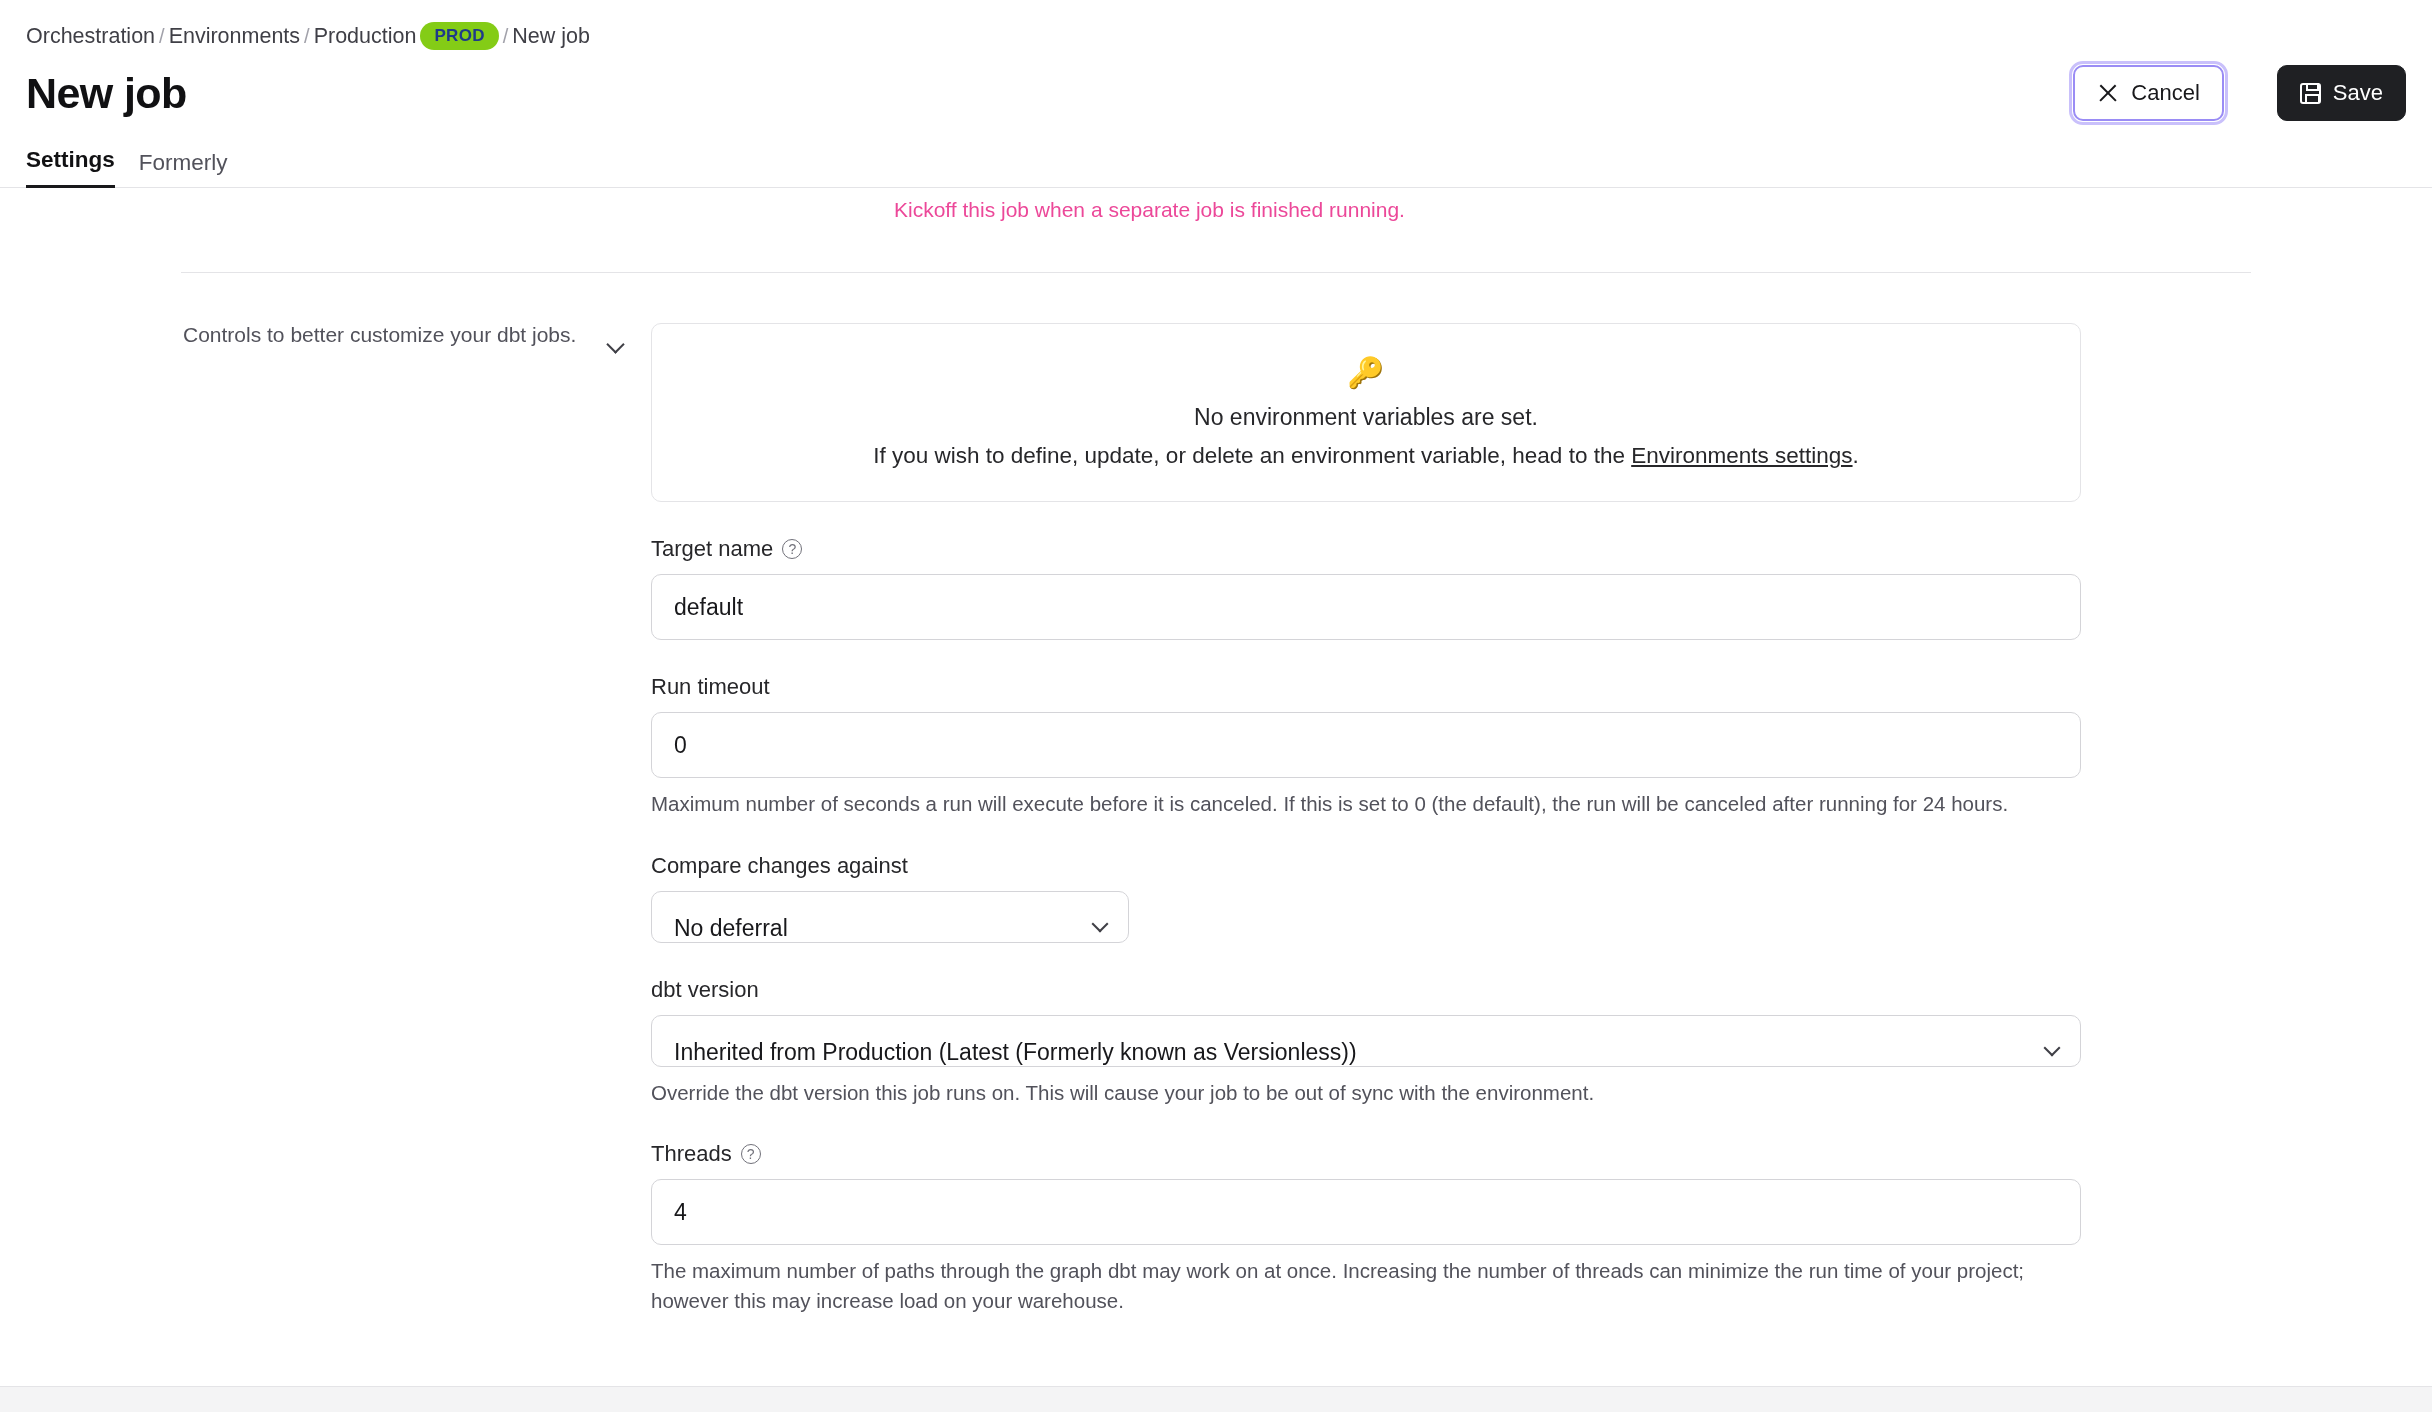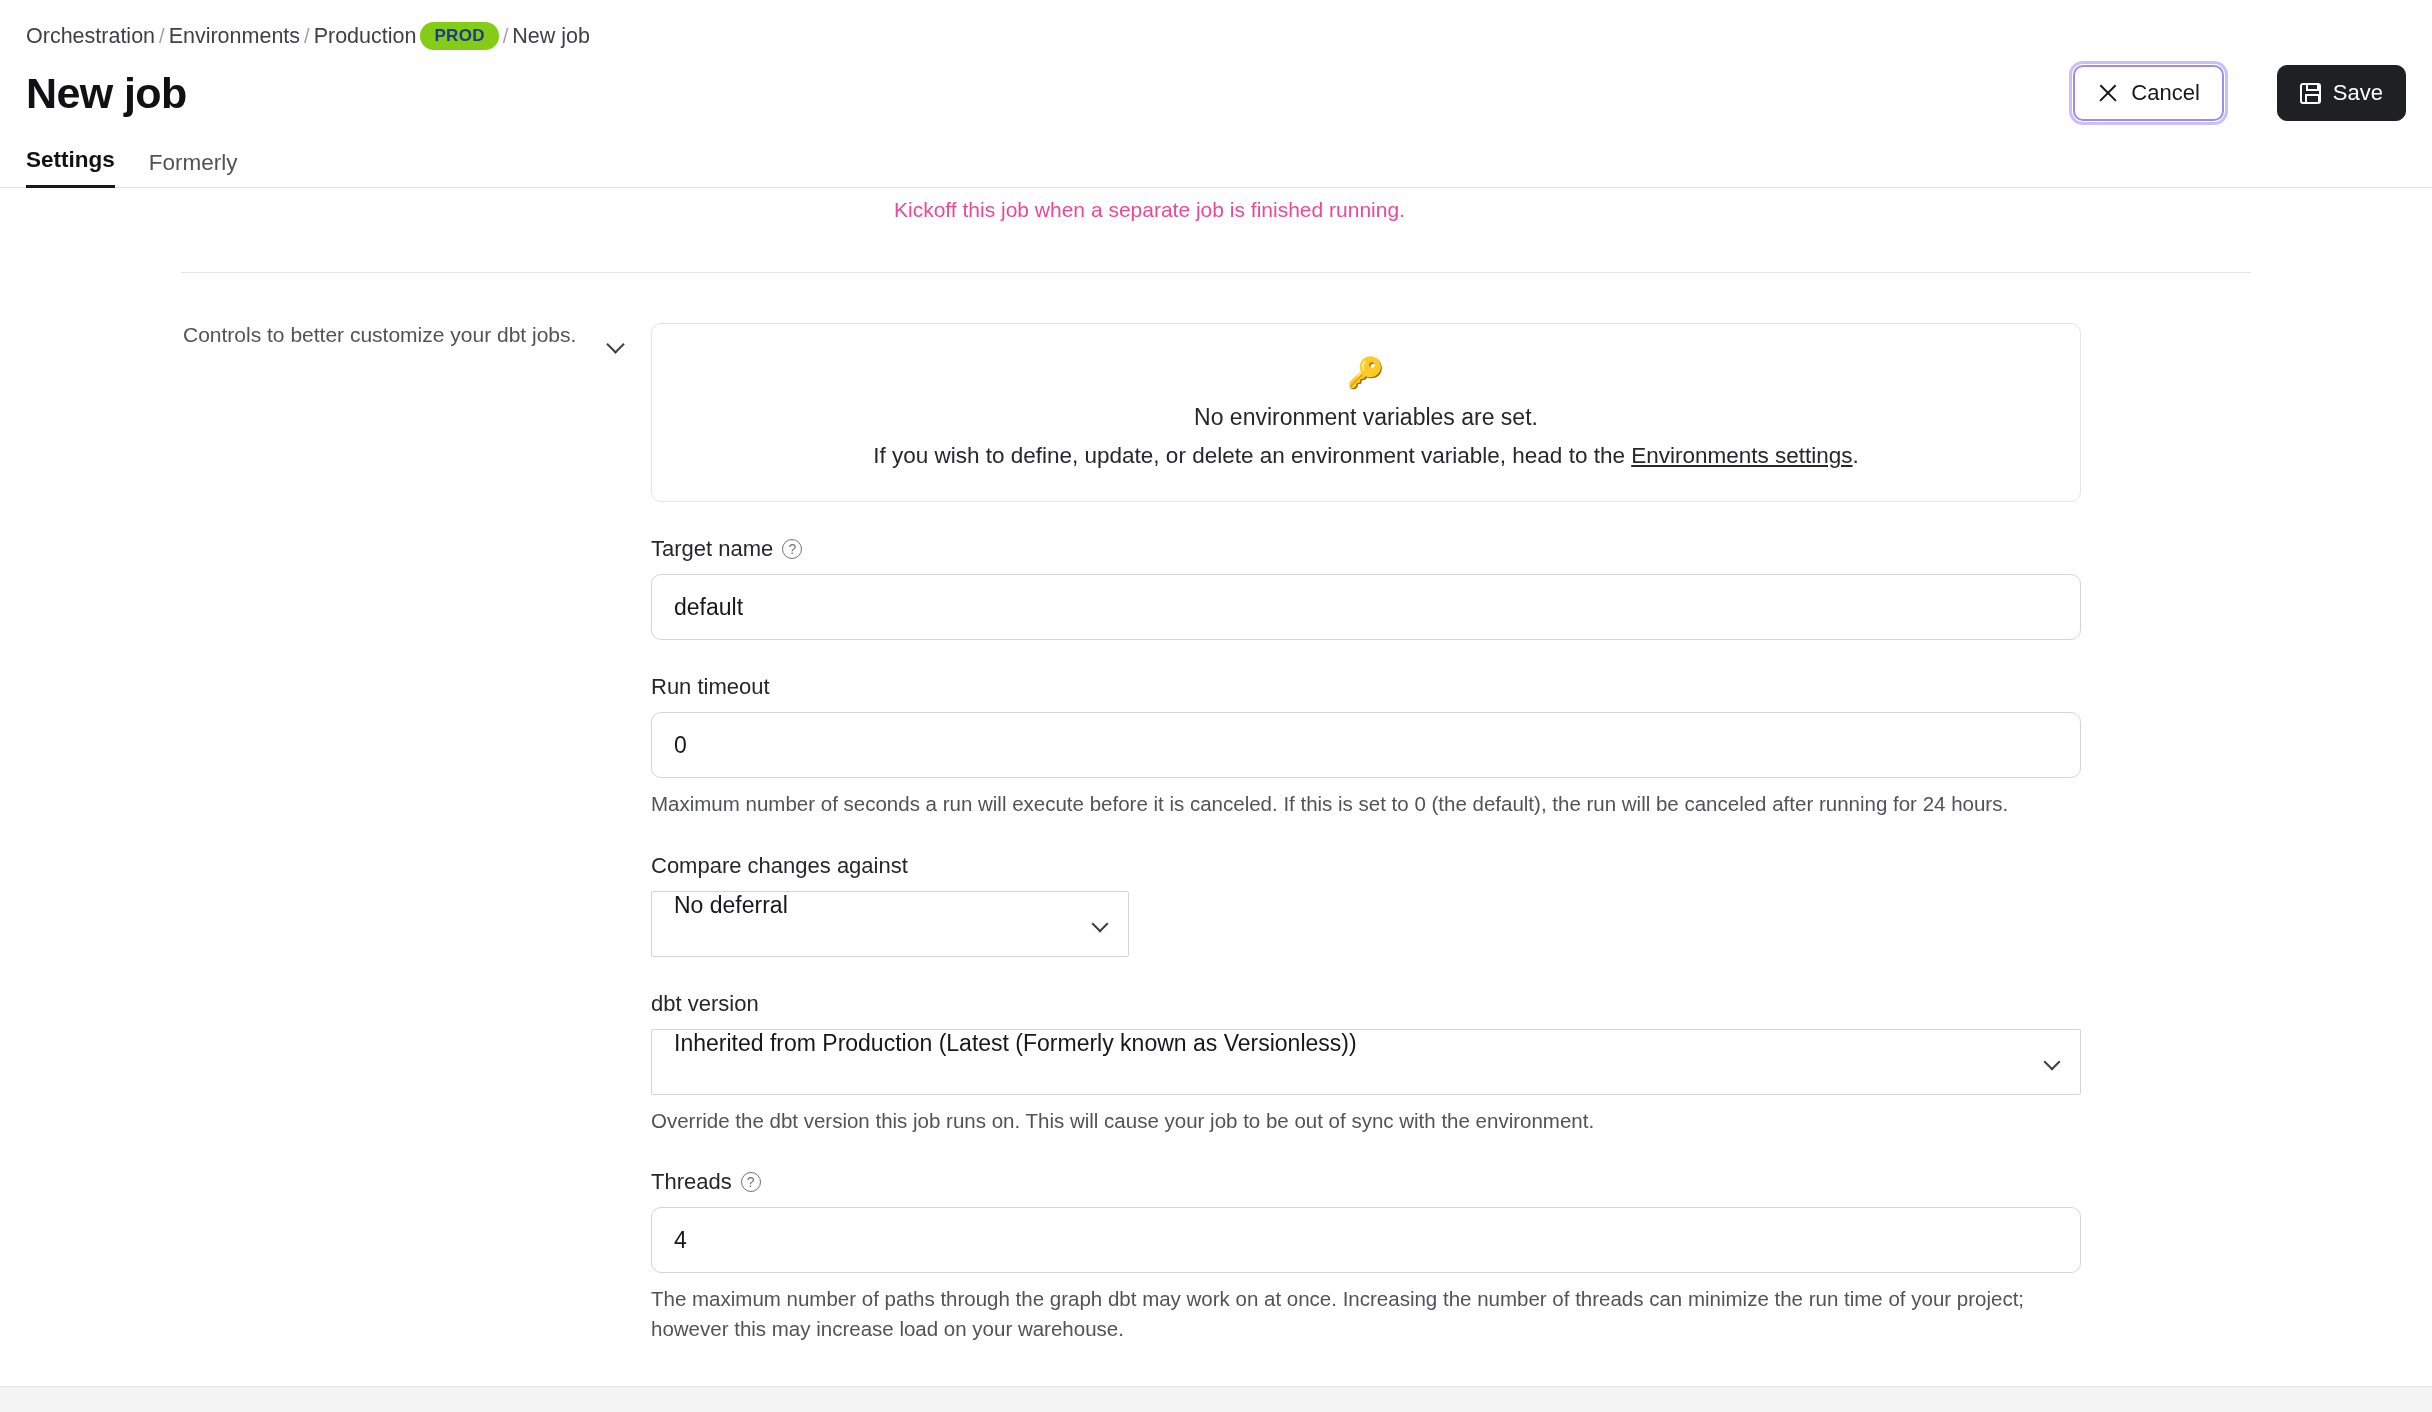--- a/index.html
+++ b/index.html
@@ -134,21 +134,21 @@
     left: 3px; bottom: 0;
     width: 11px; height: 6px;
     border: 2px solid #ffffff;
     border-bottom: none;
   }
 
   
   .tabs {
     display: flex;
     align-items: flex-end;
-    gap: 34px;
+    gap: 24px;
     padding: 10px 26px 0 26px;
     border-bottom: 1px solid #e4e4e7;
     height: 58px;
   }
   .tab {
     font-size: 22.5px;
     color: #52525b;
     padding-bottom: 12px;
     cursor: pointer;
     position: relative;
@@ -287,26 +287,26 @@
   }
   .hint {
     font-size: 20.5px;
     color: #52525b;
     margin-top: 11px;
     line-height: 1.45;
   }
 
   .select {
     position: relative;
-    height: 66px;
+    height: 52px;
     border: 1px solid #d4d4d8;
-    border-radius: 2px;
-    background: #ffffff;
-    display: flex;
-    align-items: flex-start;
+    border-radius: 10px;
+    background: #ffffff;
+    display: flex;
+    align-items: flex-end;
     padding: 0 22px;
     font-size: 23px;
     color: #18181b;
     cursor: pointer;
   }
   .select .caret {
     position: absolute;
     right: 22px;
     top: 26px;
     width: 12px; height: 12px;

